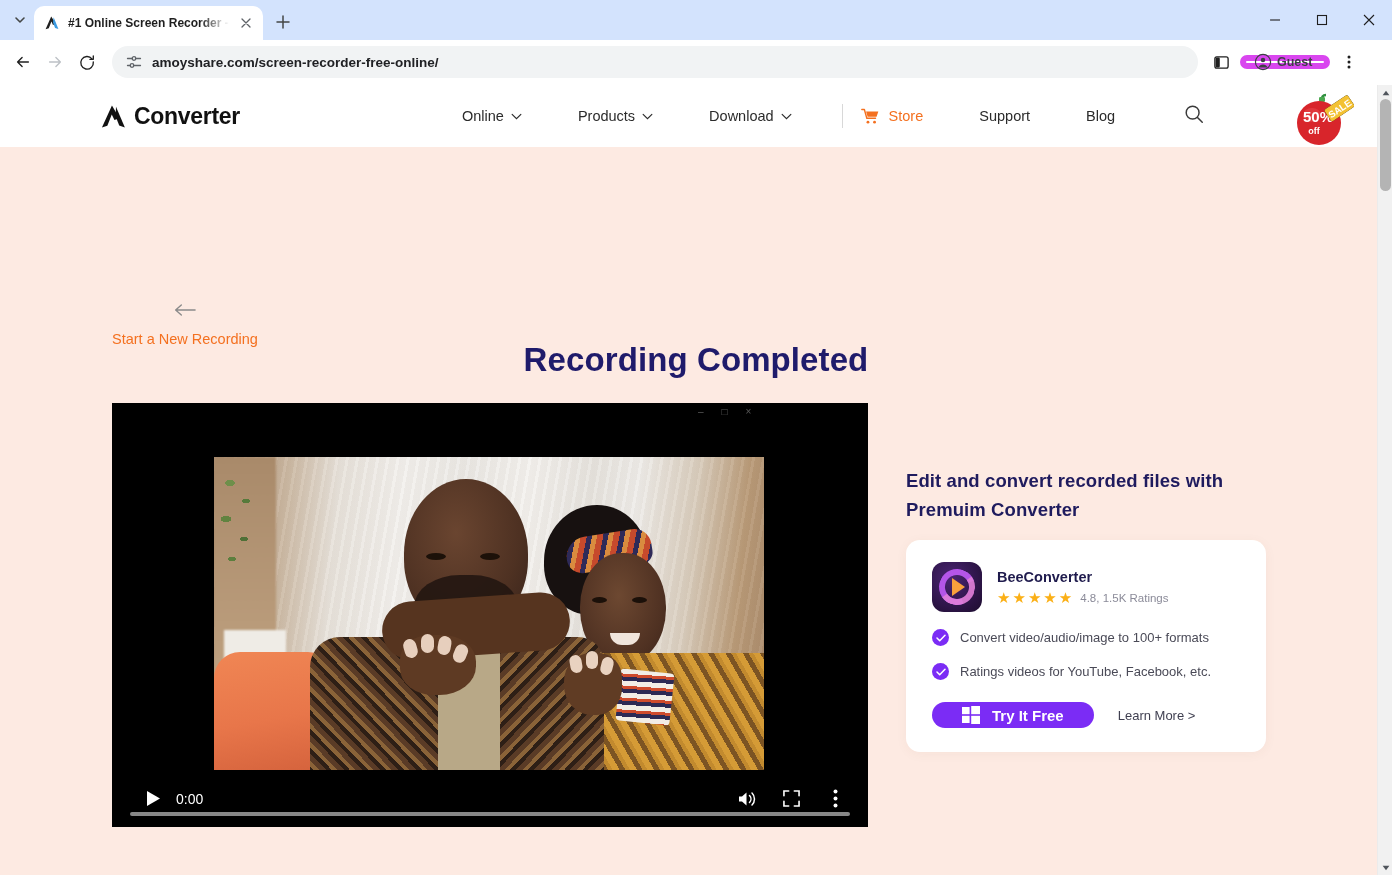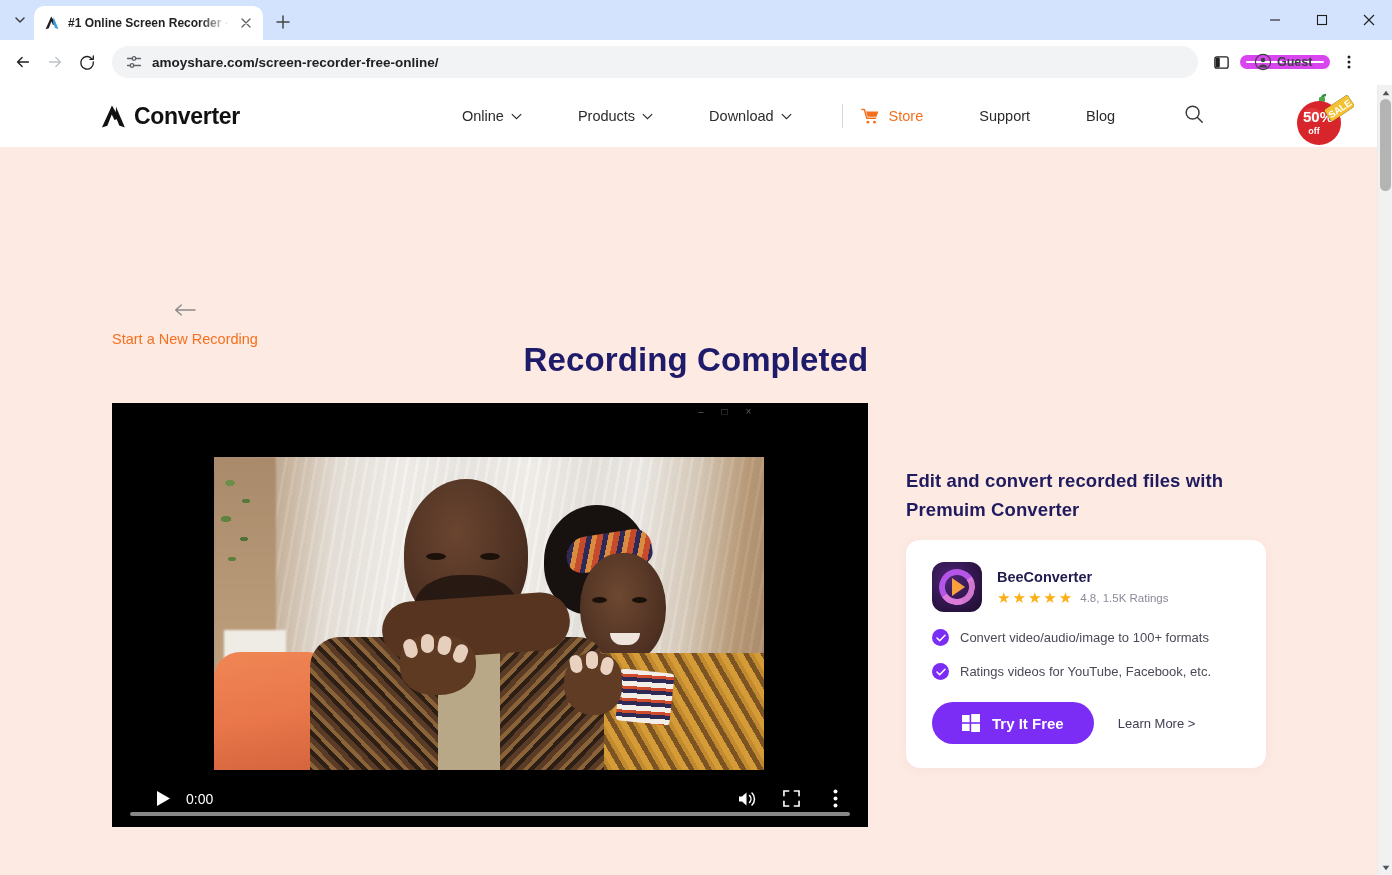--- a/index.html
+++ b/index.html
@@ -399,21 +399,21 @@
   .scene .hand-b .m2 { left: 22px; top: -2px; }
   .scene .hand-b .m3 { left: 37px; top: 4px; transform: rotate(14deg); }
 
   .controls-bar {
     position: absolute;
     left: 0; right: 0; top: 367px;
     height: 57px;
     background: #000000;
     display: flex;
     align-items: center;
-    padding: 0 16px 0 36px;
+    padding: 0 16px 0 26px;
   }
   .ctrl-play { width: 30px; height: 30px; display:flex; align-items:center; justify-content:center; }
   .ctrl-time {
     color: #ffffff;
     font-size: 14px;
     margin-left: 8px;
     font-family: "Liberation Sans", sans-serif;
   }
   .ctrl-spacer { flex: 1 1 auto; }
   .ctrl-icon {
@@ -494,21 +494,21 @@
     background: #7b2cf5;
     display: flex; align-items: center; justify-content: center;
     flex: 0 0 auto;
   }
   .feature-text { font-size: 13px; color: #4a4a57; }
 
   .cta-row { display: flex; align-items: center; gap: 24px; margin-top: 22px; }
   .try-btn {
     background: #7b2cf5;
     border-radius: 22px;
-    height: 42px;
+    height: 26px;
     padding: 0 30px;
     display: flex; align-items: center; gap: 12px;
     border: none;
   }
   .try-label { color: #ffffff; font-size: 15px; font-weight: bold; }
   .learn-more { font-size: 13px; color: #3f3f50; }
 
   
   .scrollbar {
     position: absolute;

